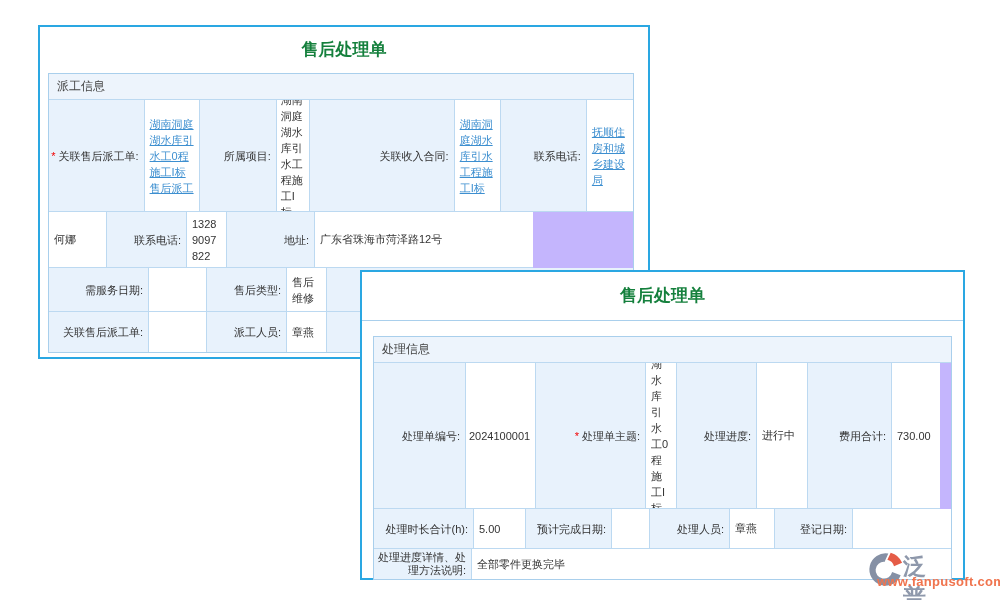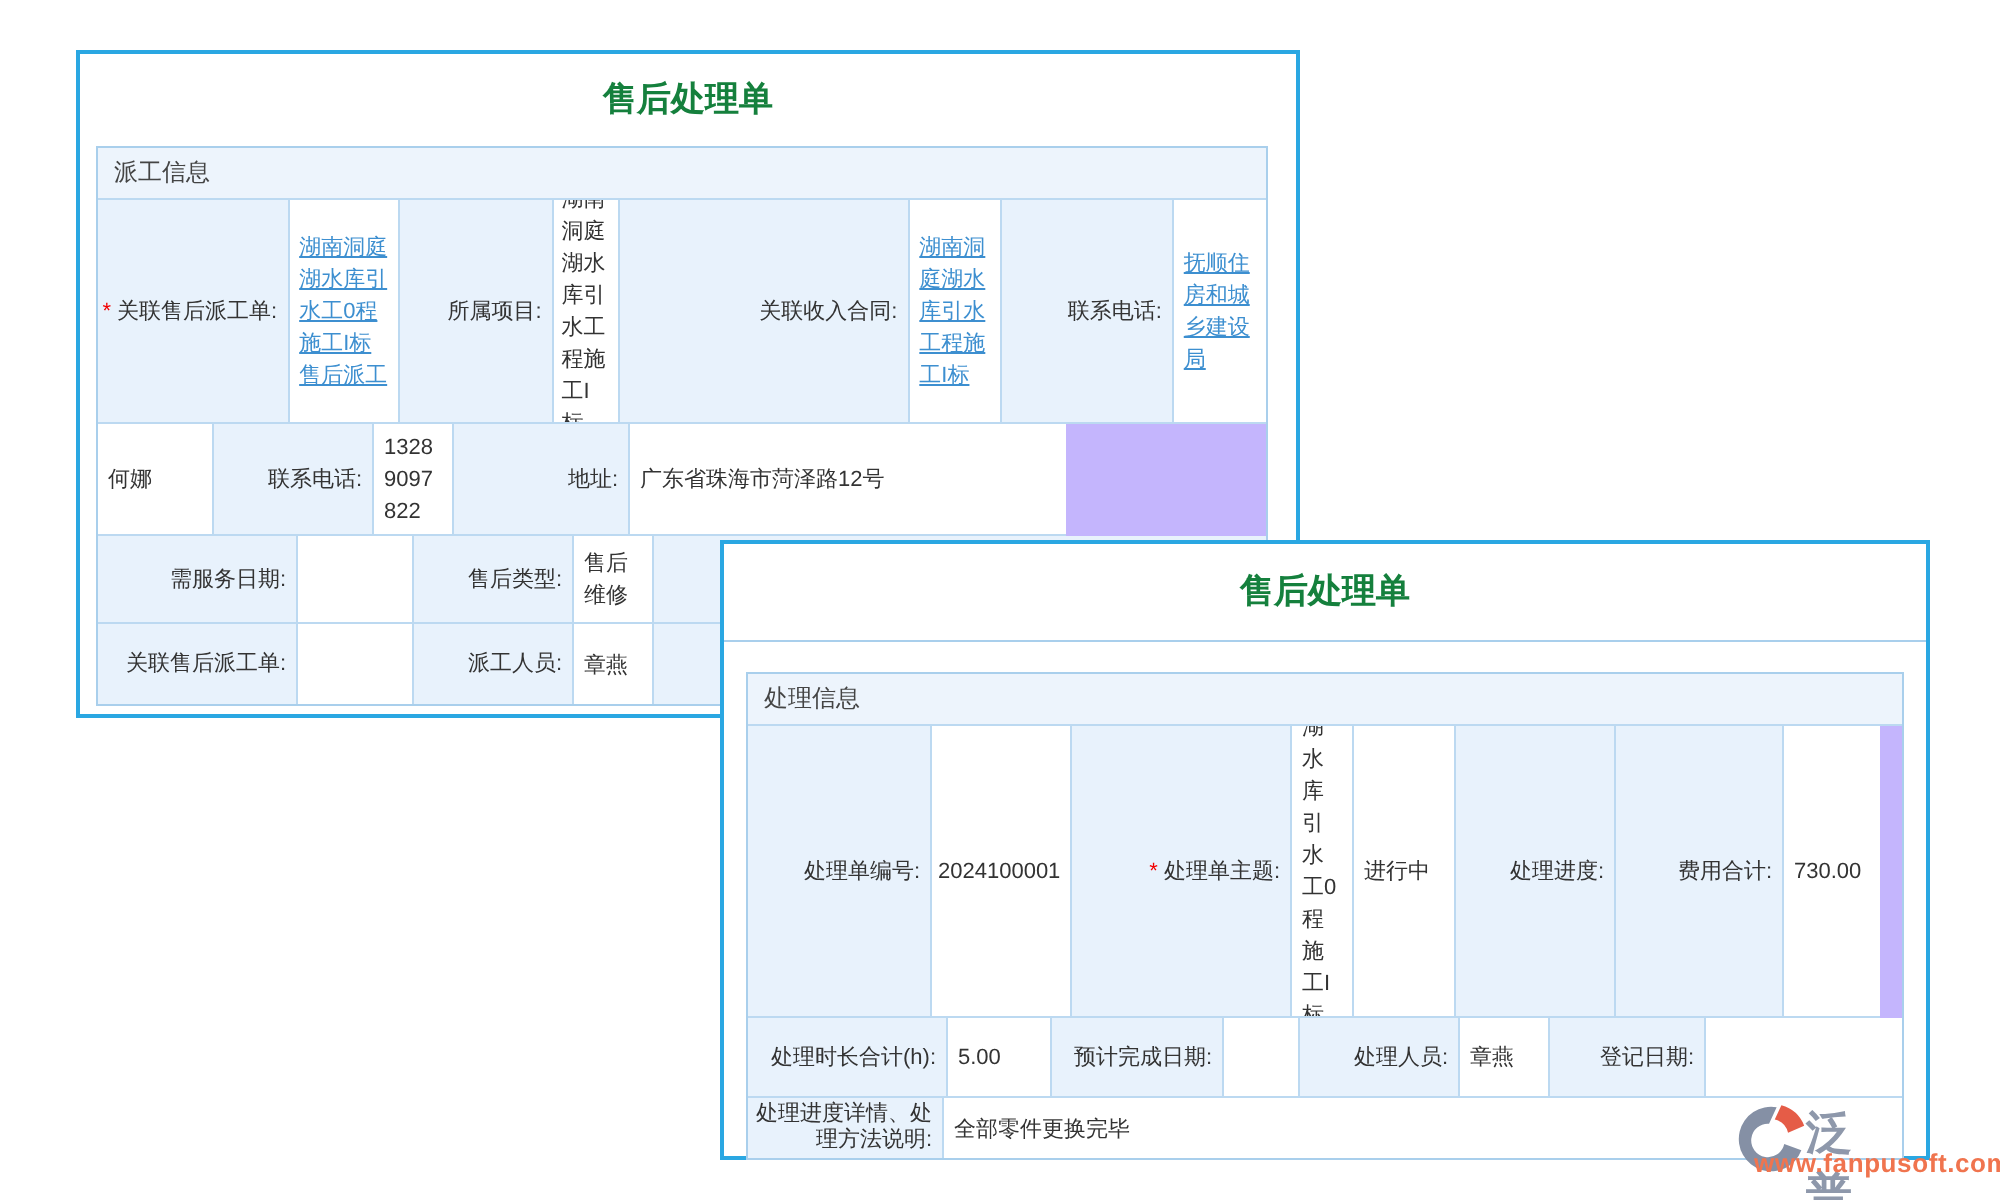--- a/index.html
+++ b/index.html
@@ -99,22 +99,22 @@
       <div class="section-bar">处理信息</div>
 
       <div class="row" style="height:146px;">
         <div class="cell label" style="width:92px;">处理单编号:</div>
         <div class="cell value wrapv" style="width:70px;padding:2px 3px;">2024100001</div>
         <div class="cell label" style="width:110px;">
           <span class="req">*</span>
           <span>处理单主题:</span>
         </div>
         <div class="cell value wrapv" style="width:31px;padding:2px 5px;">湖南洞庭湖水库引水工0程施工I标售后处理</div>
+        <div class="cell label" style="width:80px;">处理进度:</div>
         <div class="cell value" style="width:51px;">进行中</div>
-        <div class="cell label" style="width:80px;">处理进度:</div>
         <div class="cell label" style="width:84px;">费用合计:</div>
         <div class="cell value" style="width:48px;">730.00</div>
       </div>
 
       <div class="row" style="height:40px;">
         <div class="cell label" style="width:100px;">处理时长合计(h):</div>
         <div class="cell value" style="width:52px;">5.00</div>
         <div class="cell label" style="width:86px;">预计完成日期:</div>
         <div class="cell value" style="width:38px;"></div>
         <div class="cell label" style="width:80px;">处理人员:</div>

